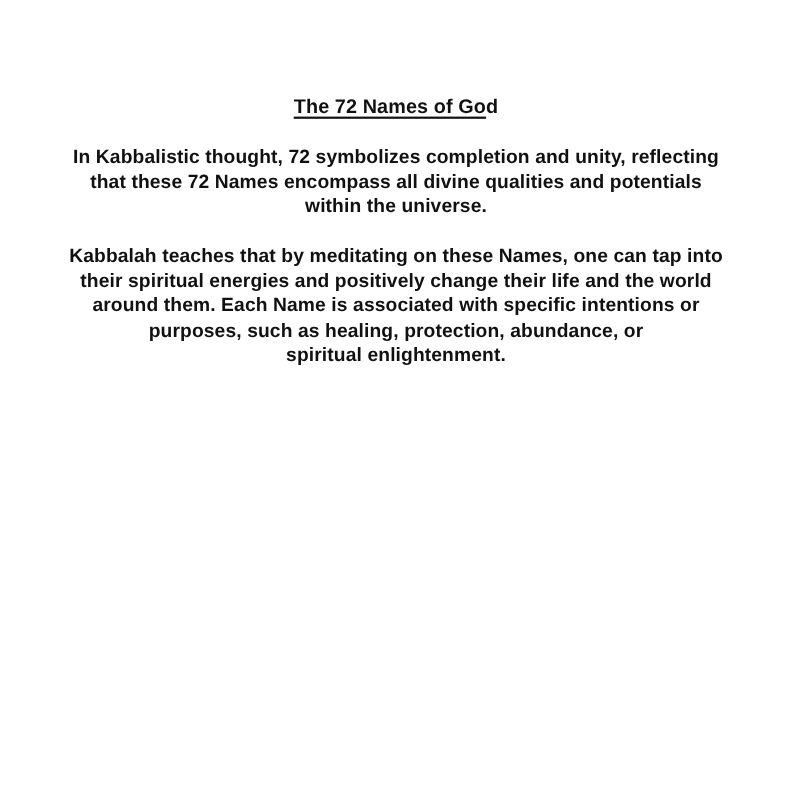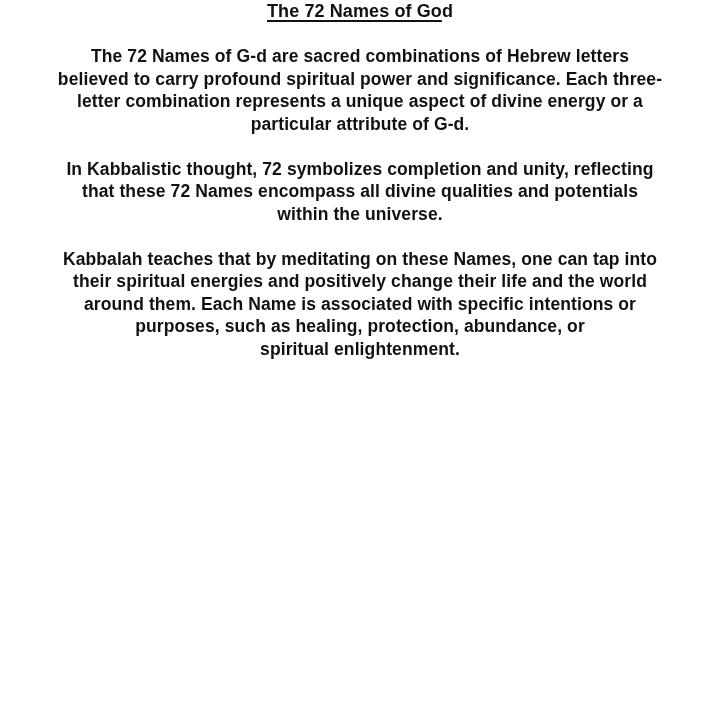--- a/index.html
+++ b/index.html
@@ -11,20 +11,21 @@
     background: #ffffff;
   }
   body {
     font-family: "Liberation Sans", sans-serif;
     font-weight: 700;
     color: #111111;
   }
   .doc {
     width: 684px;
     margin: 0 auto;
+    padding-top: 86px;
     text-align: center;
     font-size: 17.5px;
     line-height: 22.5px;
     letter-spacing: 0.1px;
   }
   .title {
     margin: 0 0 22px 0;
     font-size: 18px;
     line-height: 23px;
   }
@@ -41,24 +42,20 @@
 </style>
 </head>
 <body>
 
 <div class="doc">
 
   <h1 class="title"><span class="underlined">The 72 Names of Go</span><span>d</span></h1>
 
 
 
-  <div class="para">The 72 Names of G-d are sacred combinations of Hebrew letters
-believed to carry profound spiritual power and significance. Each three-
-letter combination represents a unique aspect of divine energy or a
-particular attribute of G-d.</div>
 
   <div class="para">In Kabbalistic thought, 72 symbolizes completion and unity, reflecting
 that these 72 Names encompass all divine qualities and potentials
 within the universe.</div>
 
   <div class="para">Kabbalah teaches that by meditating on these Names, one can tap into
 their spiritual energies and positively change their life and the world
 around them. Each Name is associated with specific intentions or
 purposes, such as healing, protection, abundance, or
 spiritual enlightenment.</div>

